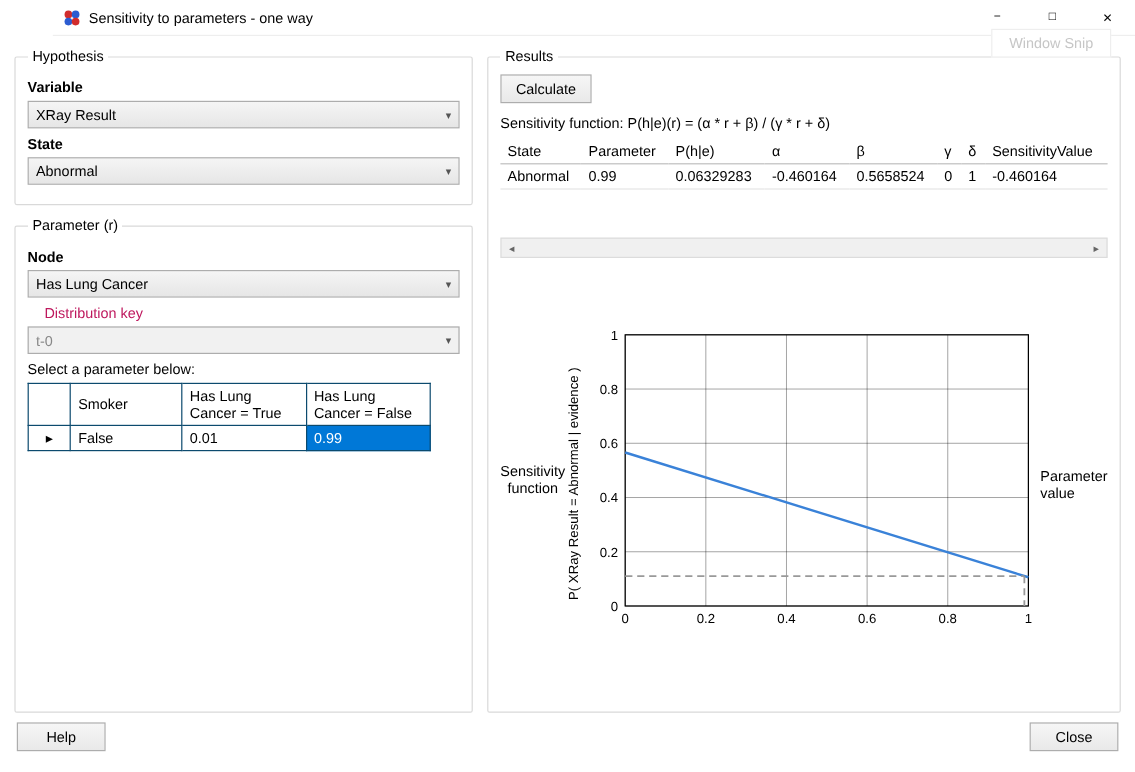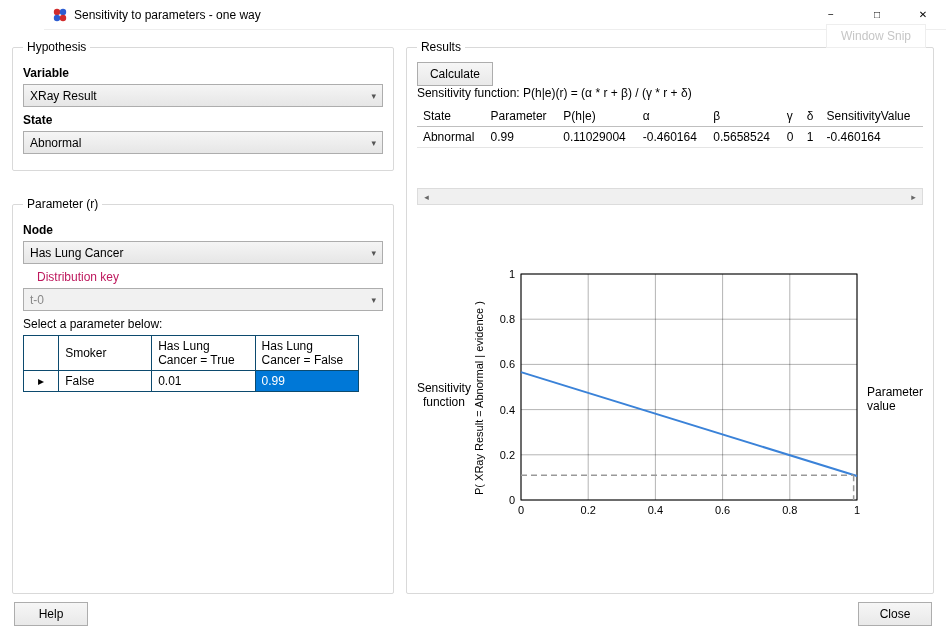--- a/index.html
+++ b/index.html
@@ -36,21 +36,21 @@
   .content {
     display: flex;
     padding: 10px 12px 4px 12px;
     gap: 12px;
     height: 568px;
   }
   .panel {
     flex: 1;
     display: flex;
     flex-direction: column;
-    gap: 26px;
+    gap: 10px;
   }
   fieldset {
     border: 1px solid #d9d9d9;
     border-radius: 2px;
     padding: 8px 10px 10px 10px;
     margin: 0;
   }
   legend {
     padding: 0 4px;
     color: #000;
@@ -228,38 +228,38 @@
         </table>
     </fieldset>
   </div>
 
   <div class="panel">
     <fieldset style="flex:1; display:flex; flex-direction:column;">
       <legend>Results</legend>
       <div>
         <span class="button">Calculate</span>
       </div>
-      <div style="">Sensitivity function:  P(h|e)(r) = (α * r + β) / (γ * r + δ)</div>
+      <div style="margin-top:10px">Sensitivity function:  P(h|e)(r) = (α * r + β) / (γ * r + δ)</div>
 
       <table class="restable">
         <tbody>
             <tr>
           <th>State</th>
           <th>Parameter</th>
           <th>P(h|e)</th>
           <th>α</th>
           <th>β</th>
           <th>γ</th>
           <th>δ</th>
           <th>SensitivityValue</th>
         </tr>
         <tr>
           <td>Abnormal</td>
           <td>0.99</td>
-          <td>0.11029004</td>
+          <td>0.06329283</td>
           <td>-0.460164</td>
           <td>0.5658524</td>
           <td>0</td>
           <td>1</td>
           <td>-0.460164</td>
         </tr>
       </tbody>
         </table>
 
       <div class="scrollbar-h">

